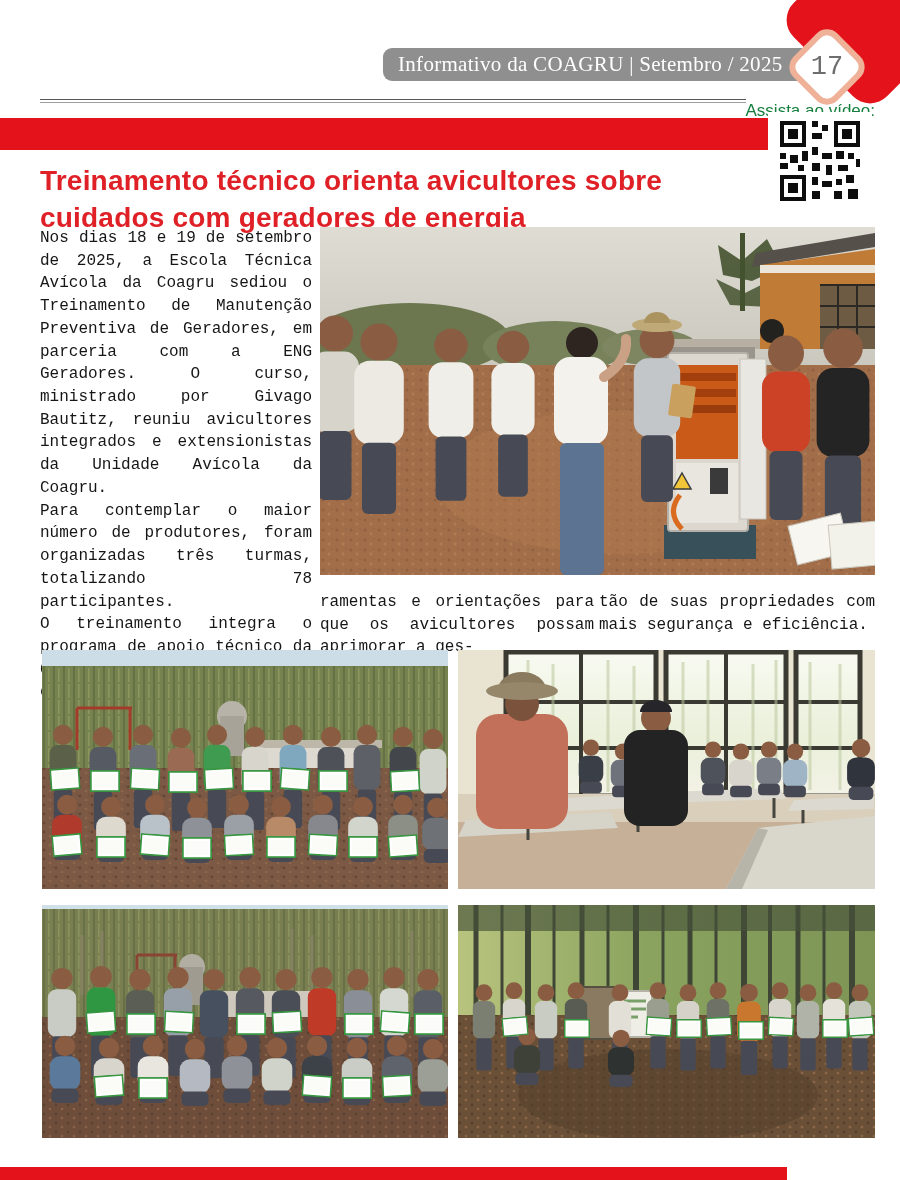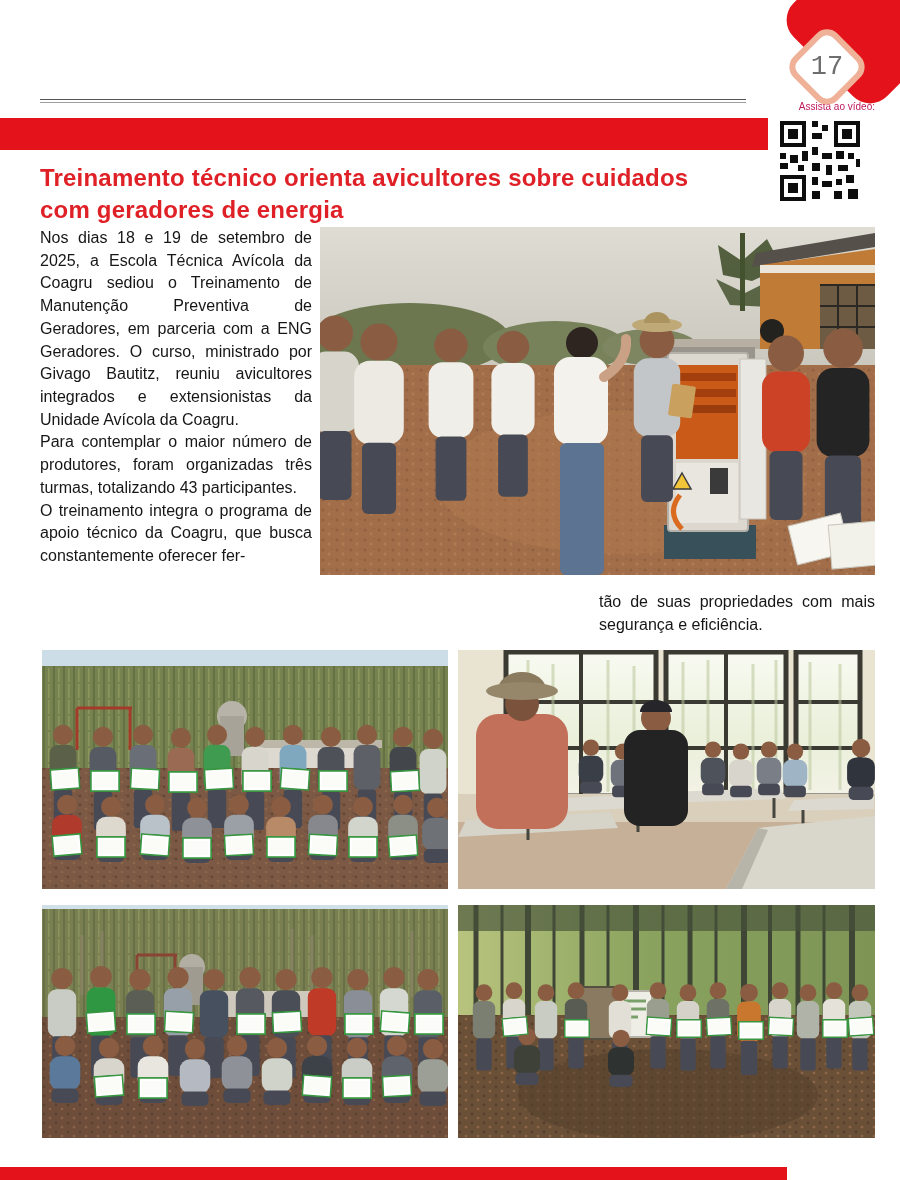--- a/index.html
+++ b/index.html
@@ -13,29 +13,29 @@
   .banner{ position:absolute; left:383px; top:48px; width:440px; height:33px; background:#8f8f8f;
            border-radius:9px; z-index:2; display:flex; align-items:center; padding-left:15px; }
   .banner span{ color:#ffffff; font-family:"Liberation Serif", serif; font-size:21px; letter-spacing:.3px; }
   .page-diamond{ position:absolute; left:796px; top:36px; width:62px; height:62px; background:#ffffff;
                  border:6px solid #efb198; border-radius:15px; transform:rotate(45deg); z-index:3; }
   .page-number{ position:absolute; left:796px; top:36px; width:62px; height:62px; z-index:4;
                 display:flex; align-items:center; justify-content:center;
                 font-family:Liberation Mono, monospace; font-size:27px; color:#6e6e6e; }
   .divider{ position:absolute; left:40px; top:99px; width:706px; height:4px;
             border-top:1px solid #565656; border-bottom:1px solid #9c9c9c; }
-  .video-label{ position:absolute; right:25px; top:101px; font-size:10px; color:#be185d; }
+  .video-label{ position:absolute; right:25px; top:101px; font-size:17px; color:#15803d; }
   .red-bar{ position:absolute; left:0; top:118px; width:776px; height:32px; background:#e4131b; }
   .qr-card{ position:absolute; left:768px; top:112px; width:104px; height:97px; background:#ffffff;
             display:flex; align-items:center; justify-content:center; z-index:2; }
 
   
-  .headline{ position:absolute; left:40px; top:162px; width:655px; font-size:24px; font-weight:bold;
+  .headline{ position:absolute; left:40px; top:162px; width:655px; font-size:28px; font-weight:bold;
              line-height:1.33; color:#df2026; letter-spacing:.2px; }
-  .bodycol{ font-size:16px; line-height:1.42; text-align:justify; color:#161616; }
+  .bodycol{ font-size:16px; line-height:1.42; text-align:justify; color:#161616;font-family:Liberation Mono, monospace; }
   .bodycol p{ margin:0; }
   .col-left{ position:absolute; left:40px; top:227px; width:272px; }
   .col-mid{ position:absolute; left:320px; top:591px; width:274px; }
   .col-right{ position:absolute; left:599px; top:591px; width:276px; }
 
   
   .photo{ position:absolute; overflow:hidden; background:#cbb9a4; }
   .photo svg{ display:block; width:100%; height:100%; }
   .photo-main{ left:320px; top:227px; width:555px; height:348px; }
   .photo-a{ left:42px;  top:650px; width:406px; height:239px; }
@@ -88,20 +88,23 @@
       <rect x="0.75" y="0.75" width="24.5" height="17.5" fill="#ffffff" stroke="#37963f" stroke-width="1.5"></rect>
       <rect x="3.5" y="3.5" width="19" height="12" fill="#fbfbf7"></rect>
     </symbol>
   </defs>
 </svg>
 
 <div class="page">
 
   <div class="corner-diamond"></div>
 
+  <div class="banner">
+    <span>Informativo da COAGRU | Setembro / 2025</span>
+  </div>
   <div class="page-diamond"></div>
   <div class="page-number">17</div>
 
   <div class="divider"></div>
   <div class="video-label">Assista ao vídeo:</div>
   <div class="red-bar"></div>
 
   <div class="qr-card">
     <svg width="84" height="84" viewBox="0 0 84 84">
       <rect width="84" height="84" fill="#fff"></rect>
@@ -143,21 +146,21 @@
           <rect x="2" y="44" width="8" height="6"></rect>
           <rect x="20" y="46" width="6" height="6"></rect>
       </g>
     </svg>
   </div>
 
   <h1 class="headline">Treinamento técnico orienta avicultores sobre cuidados com geradores de energia</h1>
 
   <div class="bodycol col-left">
     <p>Nos dias 18 e 19 de setembro de 2025, a Escola Técnica Avícola da Coagru sediou o Treinamento de Manutenção Preventiva de Geradores, em parceria com a ENG Geradores. O curso, ministrado por Givago Bautitz, reuniu avicultores integrados e extensionistas da Unidade Avícola da Coagru.</p>
-    <p>Para contemplar o maior número de produtores, foram organizadas três turmas, totalizando 43 participantes.</p>
+    <p>Para contemplar o maior número de produtores, foram organizadas três turmas, totalizando 78 participantes.</p>
     <p>O treinamento integra o programa de apoio técnico da Coagru, que busca constantemente oferecer fer-</p>
   </div>
 
   <figure class="photo photo-main">
     <svg viewBox="0 0 555 348" preserveAspectRatio="none">
       <rect width="555" height="160" fill="url(#skyg)"></rect>
       <ellipse cx="90" cy="112" rx="100" ry="36" fill="#6c7750"></ellipse>
       <ellipse cx="235" cy="120" rx="72" ry="26" fill="#77815a"></ellipse>
       <ellipse cx="330" cy="120" rx="48" ry="18" fill="#7d8660"></ellipse>
       <g fill="#44522f">
@@ -206,20 +209,23 @@
         <rect x="350" y="158" width="24" height="32" rx="2" fill="#c9a05e" transform="rotate(8 362 174)"></rect>
       </g>
       <circle cx="452" cy="104" r="12" fill="#24221f"></circle>
       <use href="#fig" x="436" y="104" width="60" height="192" style="color:#cc4227"></use>
       <use href="#fig" x="490" y="96" width="66" height="212" style="color:#242424"></use>
       <rect x="472" y="292" width="54" height="40" fill="#f7f6f1" transform="rotate(-14 499 312)" stroke="#c9c6bd"></rect>
       <rect x="510" y="296" width="50" height="44" fill="#f2f1ea" transform="rotate(-5 535 318)" stroke="#c9c6bd"></rect>
     </svg>
   </figure>
 
+  <div class="bodycol col-mid">
+    <p>ramentas e orientações para que os avicultores possam aprimorar a ges-</p>
+  </div>
   <div class="bodycol col-right">
     <p>tão de suas propriedades com mais segurança e eficiência.</p>
   </div>
 
   <figure class="photo photo-a">
     <svg viewBox="0 0 406 239" preserveAspectRatio="none">
       <rect width="406" height="60" fill="#ccdde8"></rect>
       <rect y="16" width="406" height="112" fill="#76824f"></rect>
       <rect y="16" width="406" height="112" fill="url(#treetex)"></rect>
       <path d="M35 58 h55 M35 58 v42 M88 58 v42" stroke="#a33b2a" stroke-width="3" fill="none"></path>

